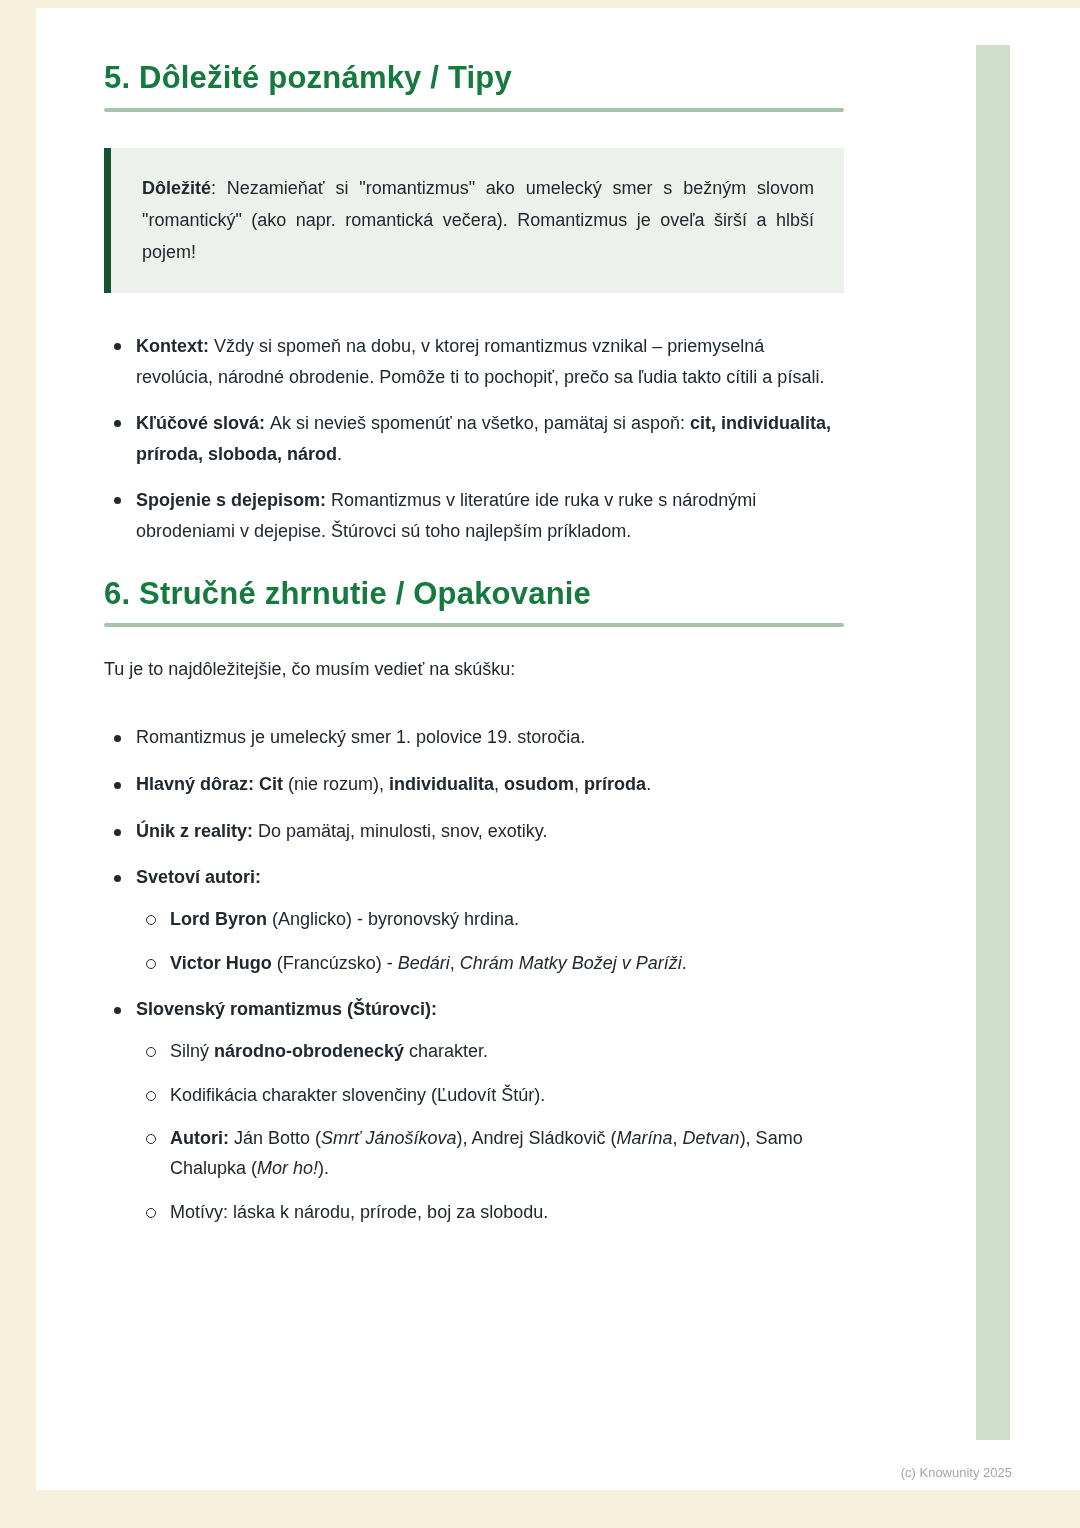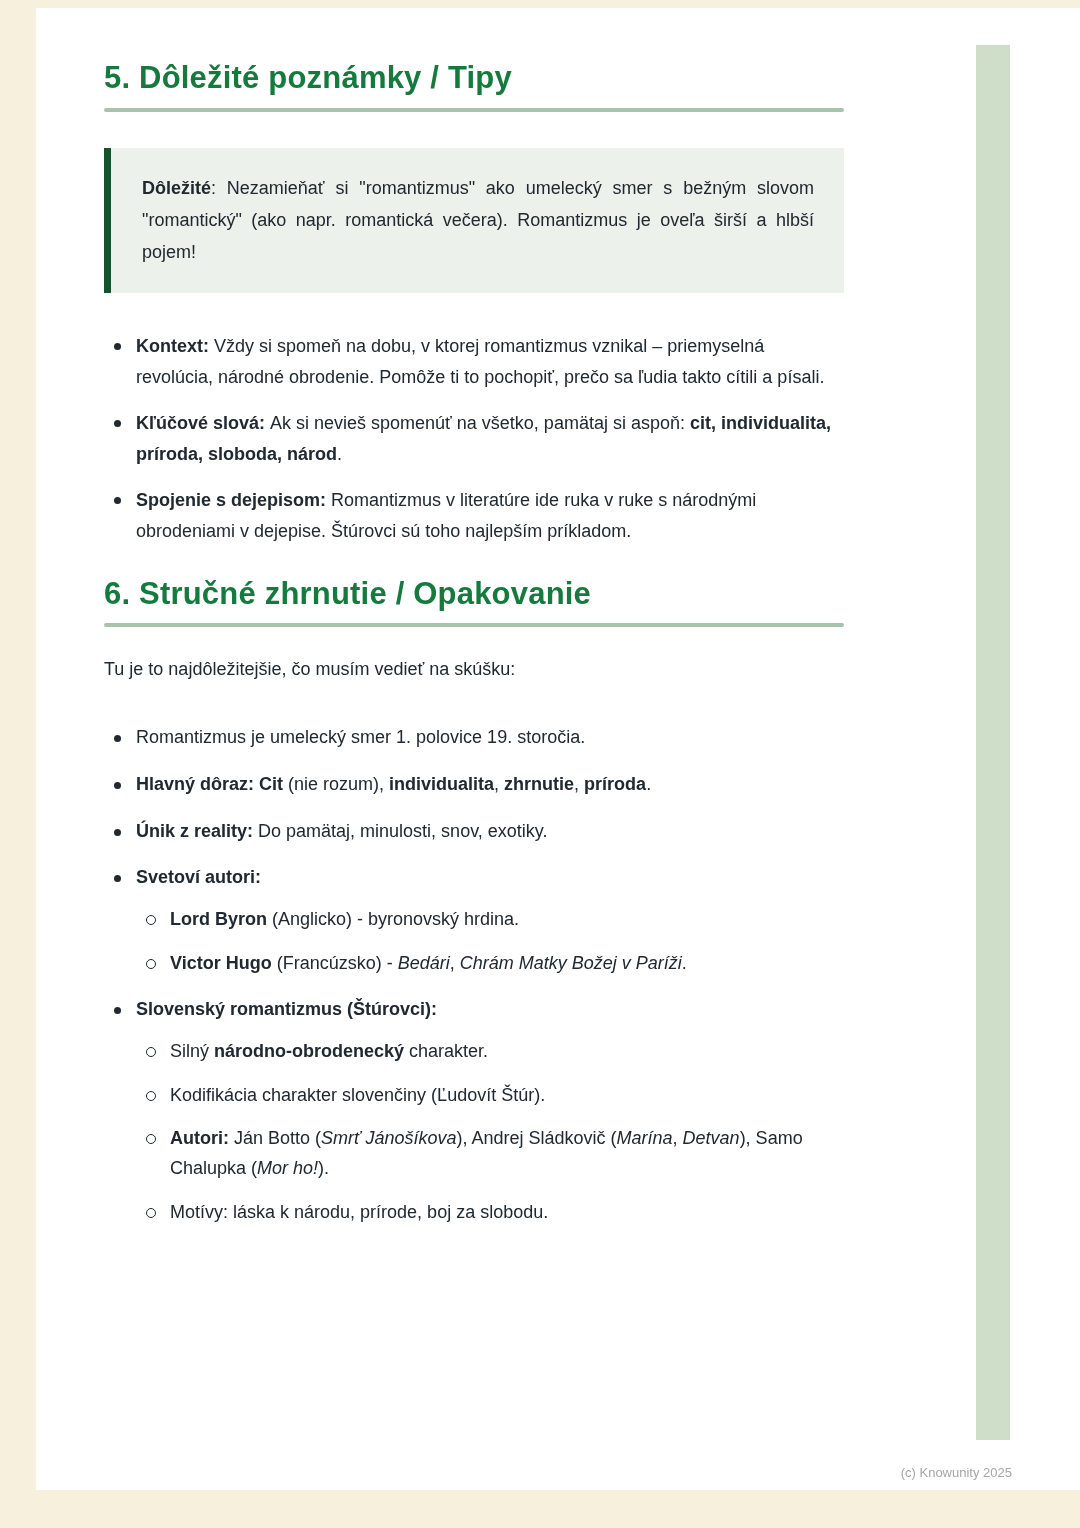--- a/index.html
+++ b/index.html
@@ -159,21 +159,21 @@
         <h1 class="title">6. Stručné zhrnutie / Opakovanie</h1>
         <div class="rule"></div>
 
         <p class="intro">Tu je to najdôležitejšie, čo musím vedieť na skúšku:</p>
 
         <ul class="list list-summary">
           <li>
               <p><span>Romantizmus je umelecký smer 1. polovice 19. storočia.</span></p>
             </li>
           <li>
-              <p><span class="b">Hlavný dôraz: Cit</span><span> (nie rozum), </span><span class="b">individualita</span><span>, </span><span class="b">zhrnutie</span><span>, </span><span class="b">príroda</span><span>.</span></p>
+              <p><span class="b">Hlavný dôraz: Cit</span><span> (nie rozum), </span><span class="b">individualita</span><span>, </span><span class="b">osudom</span><span>, </span><span class="b">príroda</span><span>.</span></p>
             </li>
           <li>
               <p><span class="b">Únik z reality: </span><span>Do pamätaj, minulosti, snov, exotiky.</span></p>
             </li>
 
           <li>
             <p><span class="b">Svetoví autori:</span></p>
             <ul class="sublist">
               <li>
                   <p><span class="b">Lord Byron</span><span> (Anglicko) - byronovský hrdina.</span></p>

